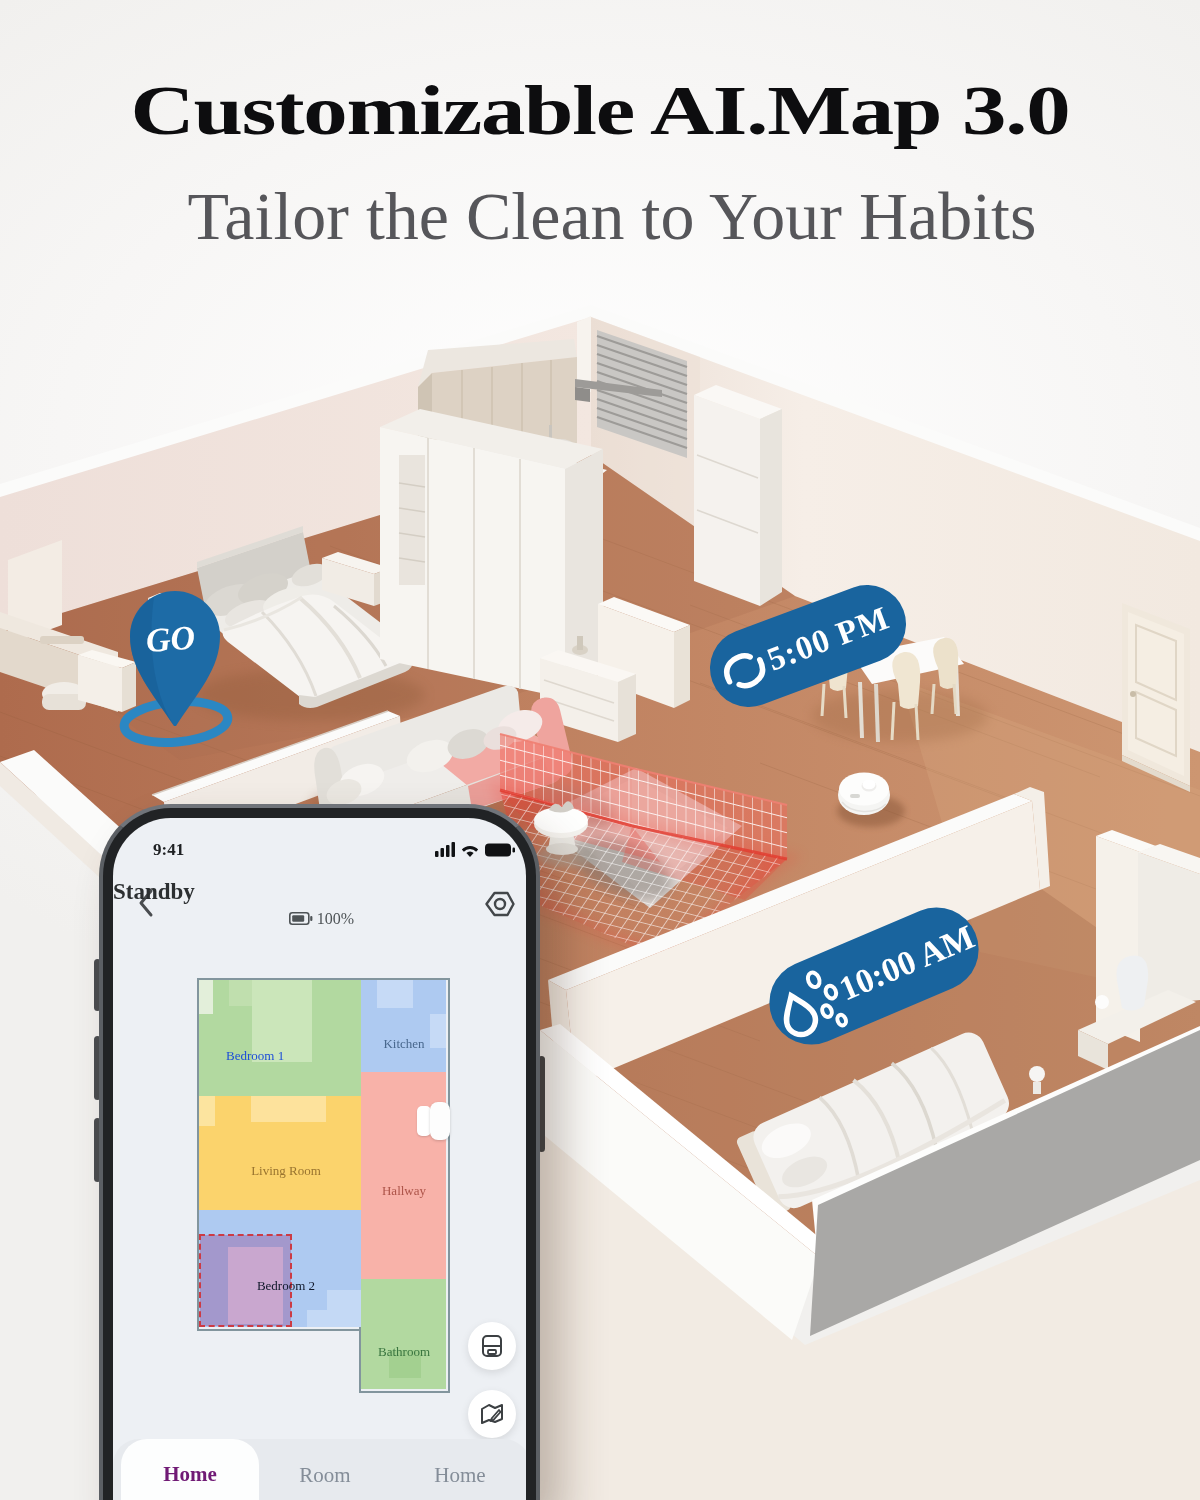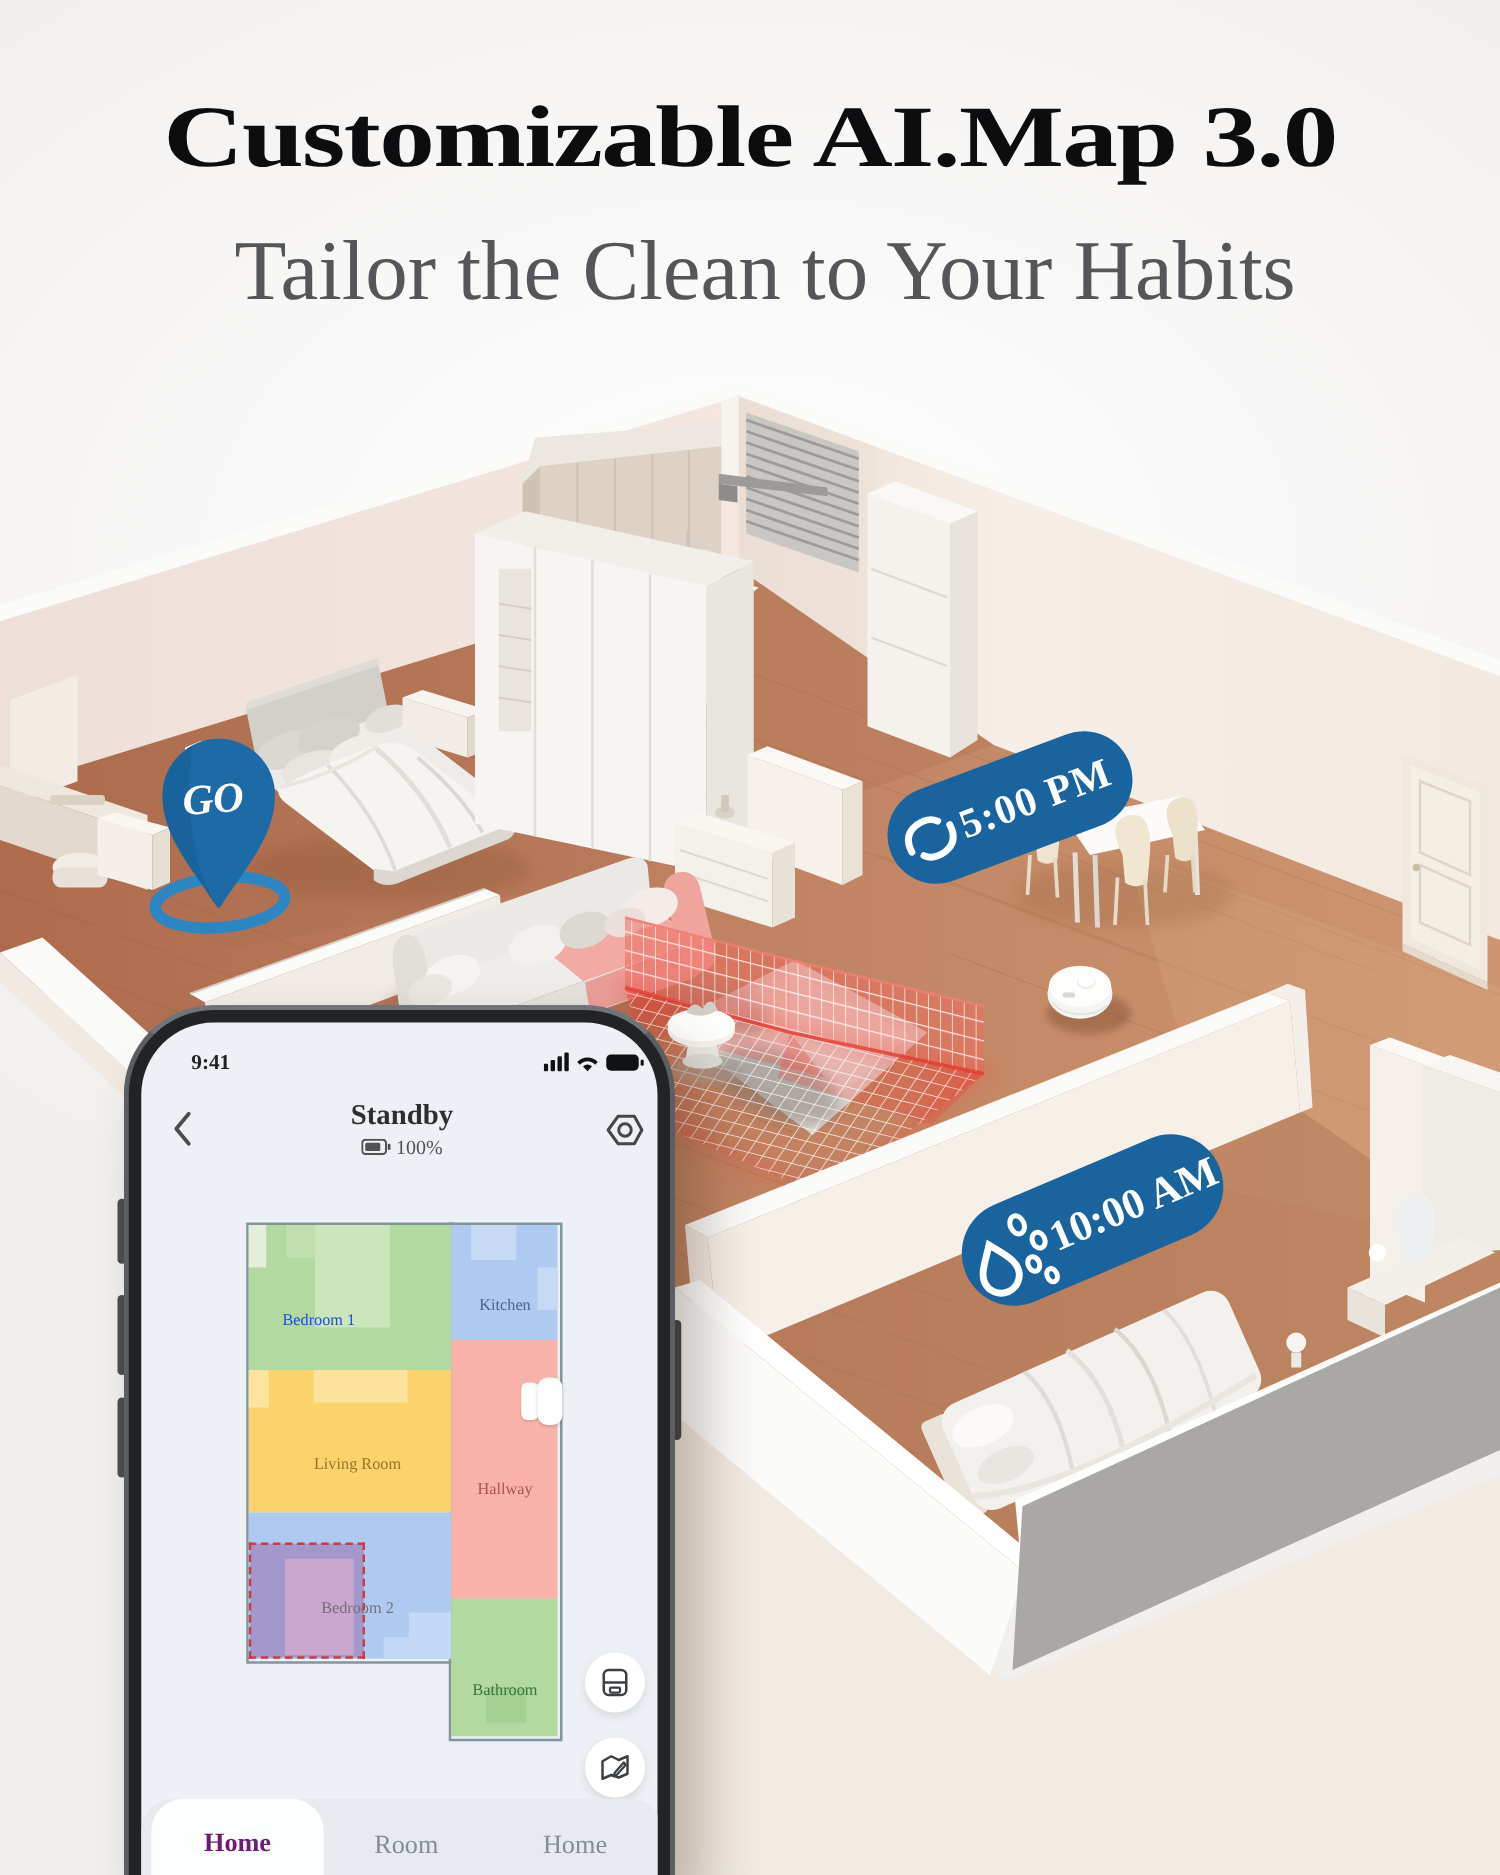--- a/index.html
+++ b/index.html
@@ -477,21 +477,21 @@
           <path d="M35 11.5 a5 5 0 0 0 -3.6 1.6 l3.6 3.9 3.6 -3.9 a5 5 0 0 0 -3.6 -1.6 Z"></path>
           <rect x="50" y="3.5" width="26" height="13" rx="4"></rect>
           <rect x="77.5" y="7.5" width="2.5" height="5" rx="1.2"></rect>
         </g>
       </svg>
 
       <svg class="abs" style="left:24px;top:70px" width="18" height="30" viewBox="0 0 18 30">
         <path d="M14 3 L4 15 L14 27" fill="none" stroke="#4a4d50" stroke-width="3" stroke-linecap="round" stroke-linejoin="round"></path>
       </svg>
 
-      <div class="abs" style="left:0;top:61px;width:417px;text-align:center;font-size:23px;font-weight:bold;color:#2c2f31">Standby</div>
+      <div class="abs" style="left:0;top:61px;width:417px;text-align:left;font-size:23px;font-weight:bold;color:#2c2f31">Standby</div>
 
       <div class="abs" style="left:0;top:92px;width:417px;text-align:center;font-size:16px;color:#4e5356">
         <svg width="24" height="13" viewBox="0 0 24 13" style="vertical-align:-1px">
             <rect x="0.8" y="0.8" width="19" height="11.4" rx="2.5" fill="none" stroke="#4e5356" stroke-width="1.6"></rect>
             <rect x="3.2" y="3.2" width="12" height="6.6" rx="1.2" fill="#4e5356"></rect>
             <rect x="21.2" y="4" width="2.2" height="5" rx="1" fill="#4e5356"></rect>
           </svg>
         100%
       </div>
 
@@ -532,21 +532,21 @@
         <div class="abs" style="left:162px;top:299px;width:85px;height:110px;background:#b2d9a0"></div>
         <div class="abs" style="left:190px;top:370px;width:32px;height:28px;background:#a3d090"></div>
 
         <div class="abs" style="left:218px;top:126px;width:14px;height:30px;border-radius:5px;background:#ffffff;box-shadow:0 1px 2px rgba(0,0,0,0.15)"></div>
         <div class="abs" style="left:231px;top:122px;width:20px;height:38px;border-radius:8px;background:#fdfdfd;box-shadow:0 1px 3px rgba(0,0,0,0.18)"></div>
 
         <div class="abs" style="left:27px;top:68px;width:120px;text-align:left;font-size:13px;color:#1d4ed8">Bedroom 1</div>
         <div class="abs" style="left:165px;top:56px;width:80px;text-align:center;font-size:13px;color:#49688e">Kitchen</div>
         <div class="abs" style="left:27px;top:183px;width:120px;text-align:center;font-size:13px;color:#99742f">Living Room</div>
         <div class="abs" style="left:165px;top:203px;width:80px;text-align:center;font-size:13px;color:#ad5449">Hallway</div>
-        <div class="abs" style="left:27px;top:298px;width:120px;text-align:center;font-size:13px;color:#737373">Bedroom 2</div>
+        <div class="abs" style="left:27px;top:298px;width:120px;text-align:center;font-size:13px;color:#0f172a">Bedroom 2</div>
         <div class="abs" style="left:165px;top:364px;width:80px;text-align:center;font-size:13px;color:#39753f">Bathroom</div>
       </div>
 
       <div class="abs" style="left:355px;top:504px;width:48px;height:48px;border-radius:24px;background:#ffffff;box-shadow:0 3px 8px rgba(0,0,0,0.10)">
         <svg width="24" height="24" viewBox="0 0 24 24" style="margin:12px">
           <rect x="3" y="2" width="18" height="20" rx="4" fill="none" stroke="#3c4043" stroke-width="2"></rect>
           <line x1="3" y1="12" x2="21" y2="12" stroke="#3c4043" stroke-width="2"></line>
           <rect x="8" y="16" width="8" height="4" rx="1" fill="none" stroke="#3c4043" stroke-width="1.8"></rect>
         </svg>
       </div>

